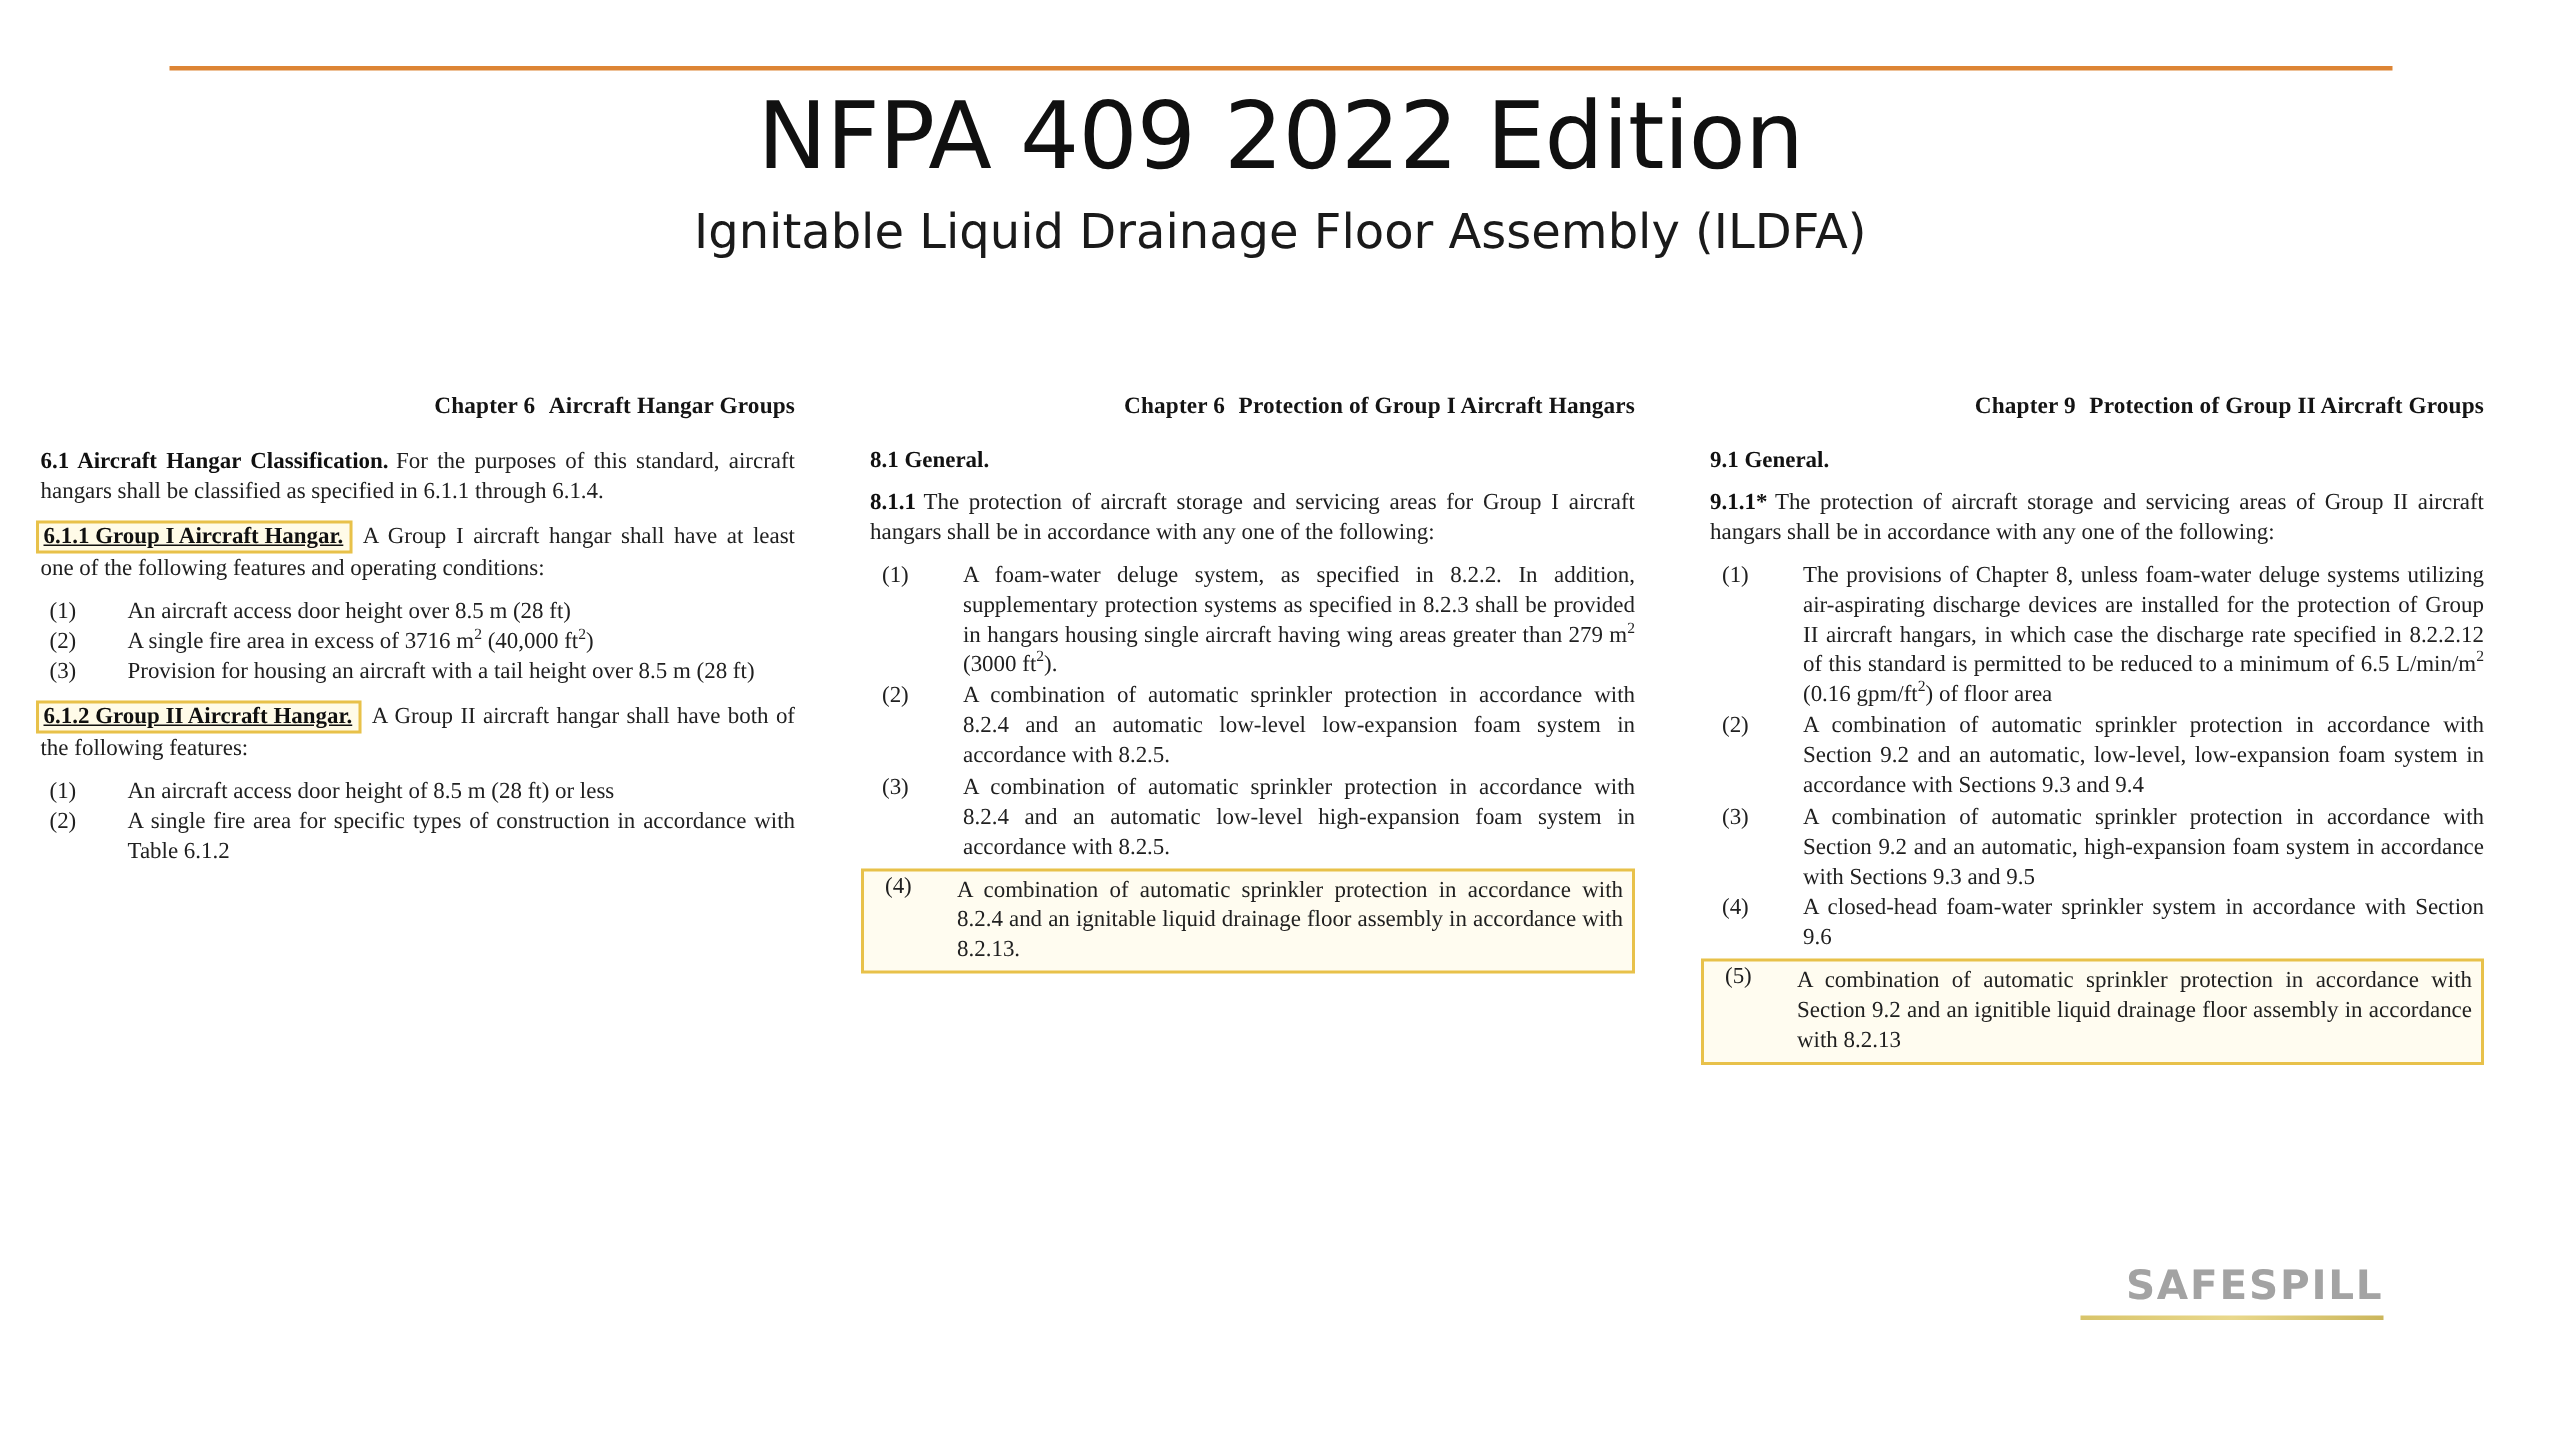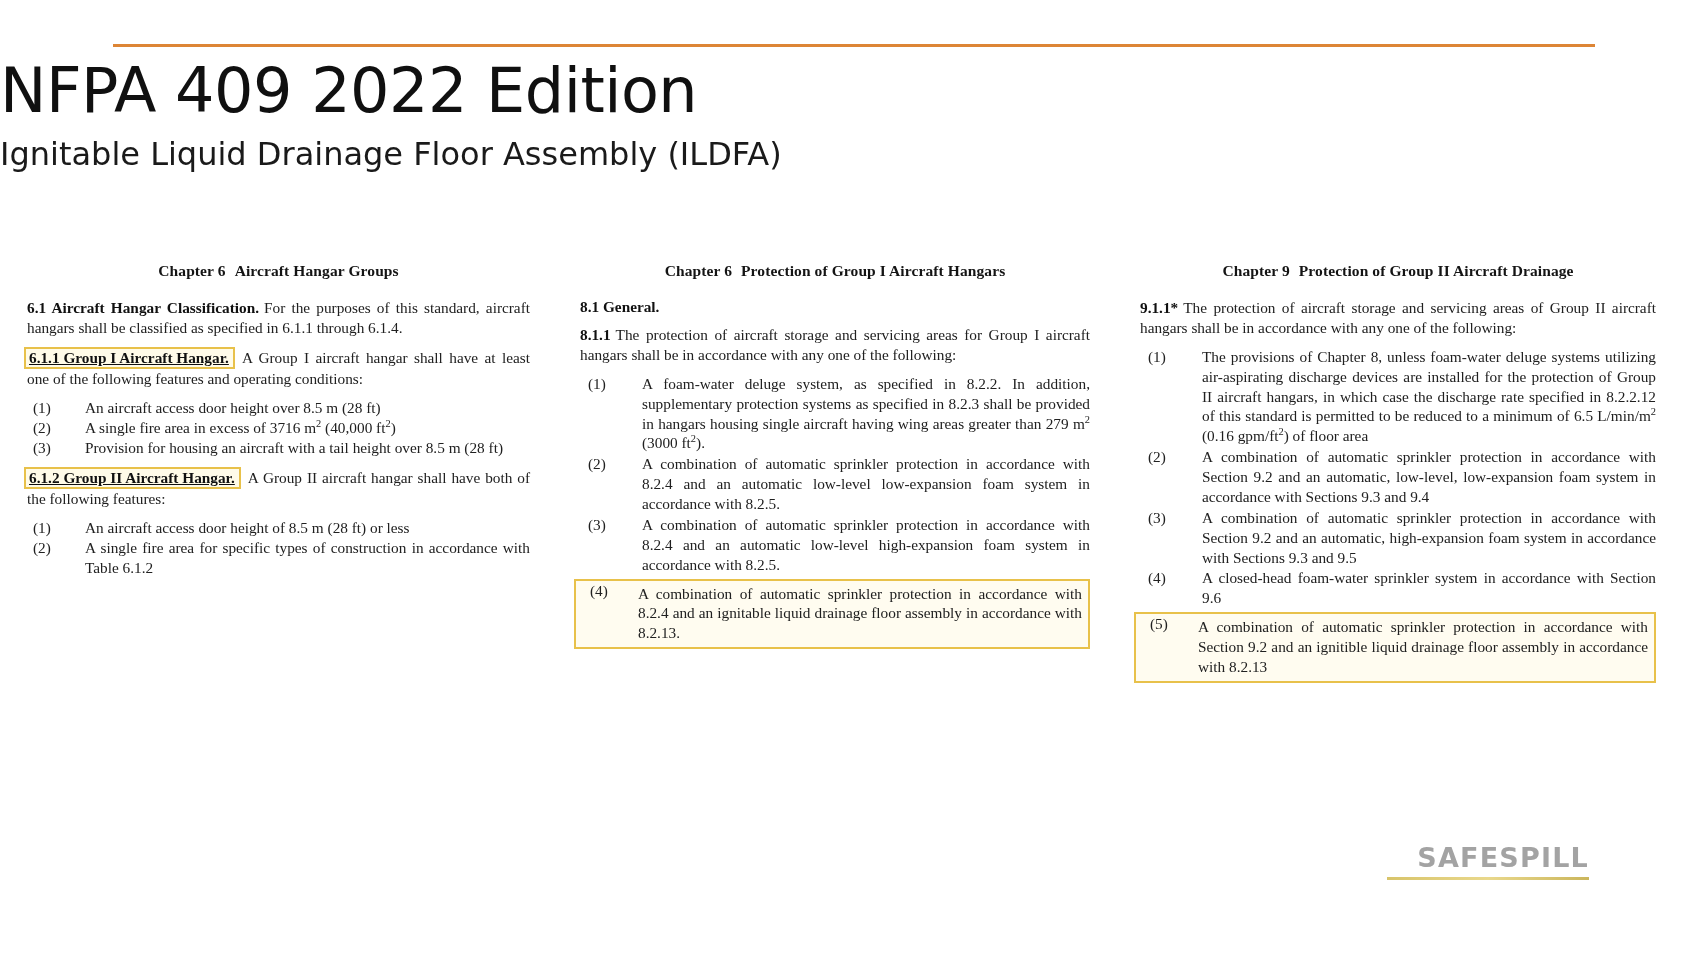--- a/index.html
+++ b/index.html
@@ -22,20 +22,21 @@
     top: 44px;
     width: 1482px;
     height: 3px;
     background: #dd8535;
   }
   .title-block {
     position: absolute;
     left: 0;
     top: 58px;
     width: 1707px;
+    text-align: center;
   }
   .deck-title {
     font-family: "DejaVu Sans", sans-serif;
     font-size: 62px;
     font-weight: 400;
     letter-spacing: -0.5px;
     color: #101010;
     line-height: 1.05;
     white-space: nowrap;
   }
@@ -61,21 +62,21 @@
     top: 0;
     font-family: "Liberation Serif", "DejaVu Serif", serif;
     color: #1c1c1c;
     -webkit-font-smoothing: none;
   }
   .col-1 { left: 27px;   width: 503px; }
   .col-2 { left: 580px;  width: 510px; }
   .col-3 { left: 1140px; width: 516px; }
 
   .chapter-head {
-    text-align: center;
+    text-align: right;
     font-weight: bold;
     font-size: 15.5px;
     letter-spacing: 0.1px;
     margin: 0 0 18px 0;
     color: #141414;
   }
   .chapter-head .ch-num { margin-right: 9px; }
 
   .para {
     font-size: 15.3px;
@@ -243,23 +244,24 @@
       </li>
       <li class="hl-item">
         <span class="marker">(4)</span>
         <span>A combination of automatic sprinkler protection in accordance with 8.2.4 and an ignitable liquid drainage floor assembly in accordance with 8.2.13.</span>
       </li>
     </ul>
   </div>
 
   <div class="col col-3">
     <div class="chapter-head">
-      <span class="ch-num">Chapter 9</span><span>Protection of Group II Aircraft Drainage</span>
+      <span class="ch-num">Chapter 9</span><span>Protection of Group II Aircraft Groups</span>
     </div>
 
+    <div class="sec-head">9.1  General.</div>
 
     <p class="para">
       <span class="lead">9.1.1*</span><span class="lead-sp"></span><span>The protection of aircraft storage and servicing areas of Group II aircraft hangars shall be in accordance with any one of the following:</span>
     </p>
 
     <ul class="numlist">
       <li>
         <span class="marker">(1)</span>
         <span>The provisions of Chapter 8, unless foam-water deluge systems utilizing air-aspirating discharge devices are installed for the protection of Group II aircraft hangars, in which case the discharge rate specified in 8.2.2.12 of this standard is permitted to be reduced to a minimum of 6.5&nbsp;L/min/m<sup>2</sup> (0.16&nbsp;gpm/ft<sup>2</sup>) of floor area</span>
       </li>

